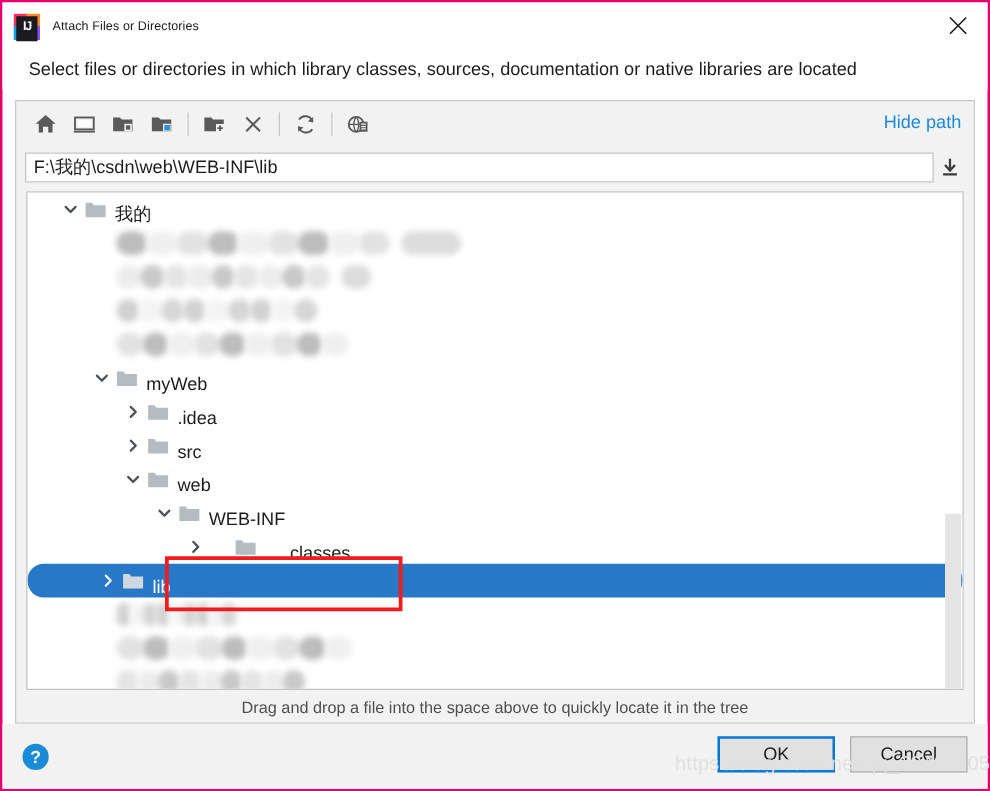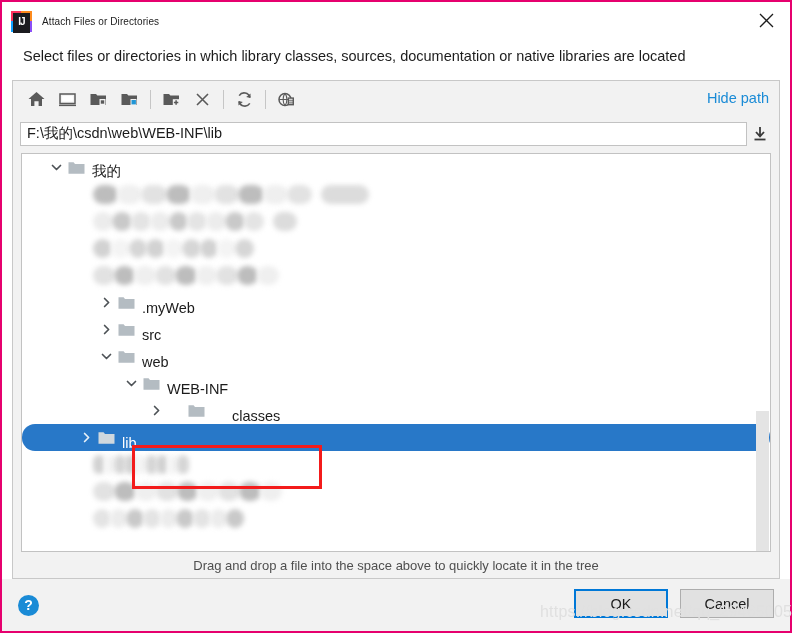--- a/index.html
+++ b/index.html
@@ -442,32 +442,45 @@
             <div class="blob" style="left:71px;width:21.555555555555557px;background:#e2e2e2;"></div>
             <div class="blob" style="left:91.55555555555556px;width:21.555555555555557px;background:#bdbdbd;"></div>
             <div class="blob" style="left:112.11111111111111px;width:21.555555555555557px;background:#efefef;"></div>
             <div class="blob" style="left:132.66666666666669px;width:21.555555555555557px;background:#e2e2e2;"></div>
             <div class="blob" style="left:153.22222222222223px;width:21.555555555555557px;background:#bdbdbd;"></div>
             <div class="blob" style="left:173.77777777777777px;width:21.555555555555557px;background:#efefef;"></div>
             <div class="blob" style="left:194.33333333333334px;width:21.555555555555557px;background:#e2e2e2;"></div>
             <div class="blob" style="left:214.8888888888889px;width:21.555555555555557px;background:#bdbdbd;"></div>
             <div class="blob" style="left:235.44444444444446px;width:21.555555555555557px;background:#efefef;"></div>
           </div>
+          <div class="trow" style="padding-left: 47px;">
+            <div class="twist">
+              <svg width="11" height="11" viewBox="0 0 11 11">
+                <path d="M1.5 3.5 L5.5 7.5 L9.5 3.5" stroke="#4d5256" stroke-width="1.7" fill="none" stroke-linecap="round" stroke-linejoin="round"></path>
+              </svg>
+            </div>
+            <div class="ficon">
+              <svg width="17" height="14" viewBox="0 0 17 14">
+                <path d="M0.5 1.2 L5.6 1.2 L7 3.1 L16.5 3.1 L16.5 12.8 L0.5 12.8 Z" fill="#b4bcc2"></path>
+              </svg>
+            </div>
+            <span class="tlabel">myWeb</span>
+          </div>
           <div class="trow" style="padding-left: 72px;">
             <div class="twist">
               <svg width="11" height="11" viewBox="0 0 11 11">
                 <path d="M3.6 1.5 L7.6 5.5 L3.6 9.5" stroke="#4d5256" stroke-width="1.7" fill="none" stroke-linecap="round" stroke-linejoin="round"></path>
               </svg>
             </div>
             <div class="ficon">
               <svg width="17" height="14" viewBox="0 0 17 14">
                 <path d="M0.5 1.2 L5.6 1.2 L7 3.1 L16.5 3.1 L16.5 12.8 L0.5 12.8 Z" fill="#b4bcc2"></path>
               </svg>
             </div>
-            <span class="tlabel">.myWeb</span>
+            <span class="tlabel">.idea</span>
           </div>
           <div class="trow" style="padding-left: 72px;">
             <div class="twist">
               <svg width="11" height="11" viewBox="0 0 11 11">
                 <path d="M3.6 1.5 L7.6 5.5 L3.6 9.5" stroke="#4d5256" stroke-width="1.7" fill="none" stroke-linecap="round" stroke-linejoin="round"></path>
               </svg>
             </div>
             <div class="ficon">
               <svg width="17" height="14" viewBox="0 0 17 14">
                 <path d="M0.5 1.2 L5.6 1.2 L7 3.1 L16.5 3.1 L16.5 12.8 L0.5 12.8 Z" fill="#b4bcc2"></path>

